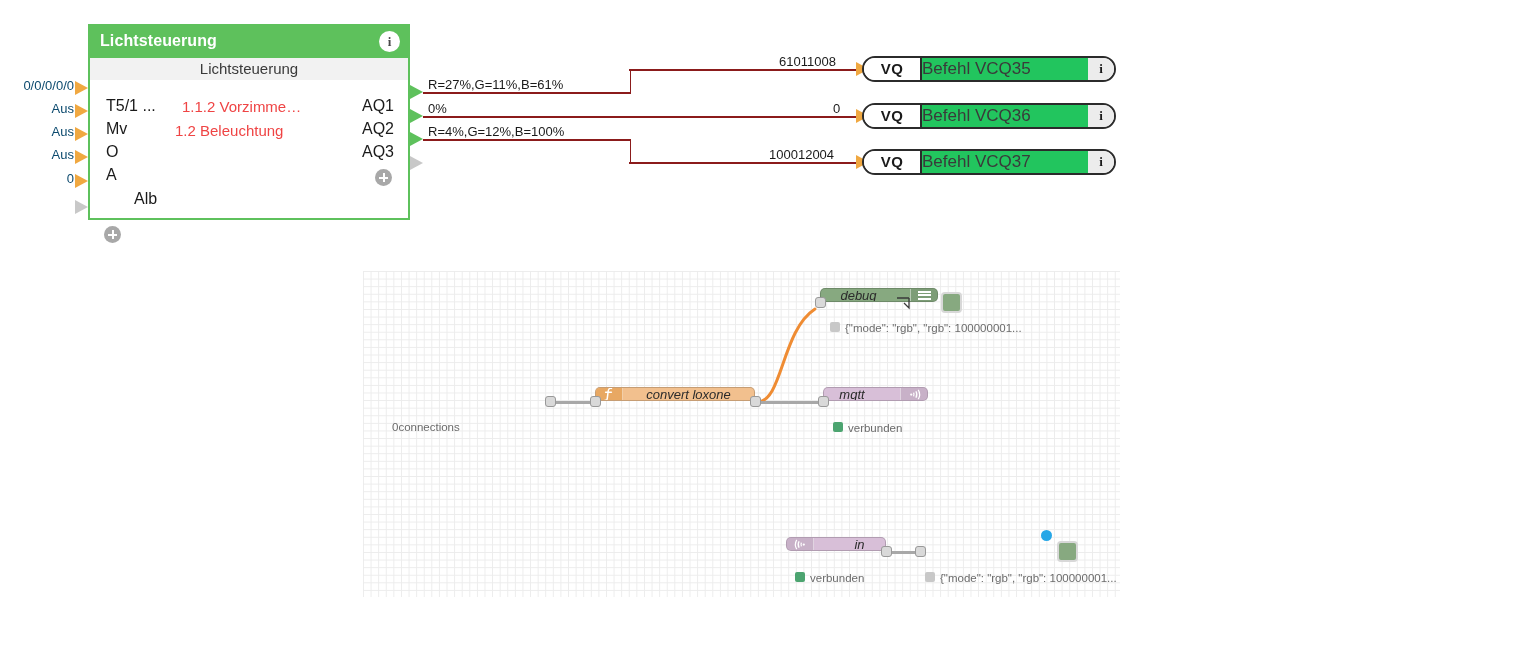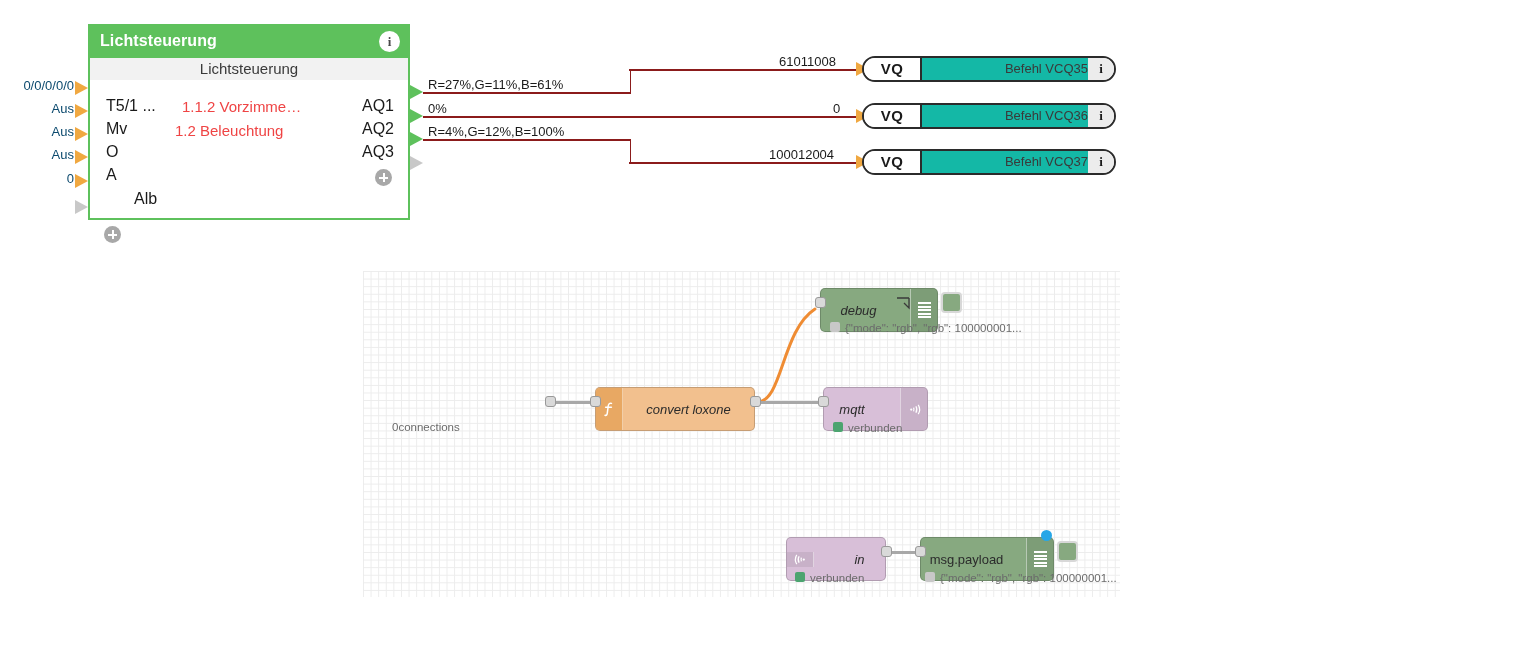--- a/index.html
+++ b/index.html
@@ -191,24 +191,24 @@
     font-size: 15px;
     font-weight: bold;
     color: #1a1a1a;
     text-align: center;
     line-height: 22px;
     background: #ffffff;
     letter-spacing: .5px;
   }
   .vq-label {
     flex: 1 1 auto;
-    background: #14b8a6;
-    font-size: 13px;
+    background: #22c55e;
+    font-size: 17px;
     color: #3a3a3a;
-    text-align: right;
+    text-align: left;
     line-height: 22px;
   }
   .vq-info {
     flex: 0 0 26px;
     background: #ececec;
     font-size: 13px;
     font-weight: bold;
     font-family: "Liberation Serif", serif;
     color: #1a1a1a;
     text-align: center;
@@ -226,21 +226,21 @@
     background-color: #ffffff;
     background-image:
       linear-gradient(to right, #ececec 1px, transparent 1px),
       linear-gradient(to bottom, #ececec 1px, transparent 1px);
     background-size: 7.6px 7.6px;
     overflow: hidden;
   }
 
   .nr-node {
     position: absolute;
-    height: 44px;
+    height: 14px;
     border-radius: 5px;
     box-sizing: border-box;
     border: 1px solid rgba(0,0,0,0.18);
     display: flex;
     align-items: stretch;
     overflow: hidden;
   }
   .nr-node-label {
     flex: 1 1 auto;
     display: flex;
@@ -506,32 +506,20 @@
           <path d="M9 6 Q8 8 9 10" stroke="#fff" stroke-width="1.3" fill="none"></path>
           <circle cx="11.5" cy="8" r="1.2" fill="#fff"></circle>
         </svg>
       </div>
       <div class="nr-node-label">in</div>
     </div>
     <div class="port" style="left:518px; top:275px;"></div>
     <div class="status-dot dot-green" style="left:432px; top:301px;"></div>
     <div class="nr-status" style="left:447px; top:301px;">verbunden</div>
 
-    <div class="nr-node node-debug" style="left:557px; top:266px; width:134px;">
-      <div class="nr-node-label plain" style="padding-right:22px;">msg.payload</div>
-      <div class="nr-icon-box right">
-        <span class="hamburger" style="position:relative;">
-          <i></i>
-            <i></i>
-            <i></i>
-            <i></i>
-            <i></i>
-        </span>
-      </div>
-    </div>
     <div class="blue-dot" style="left:678px; top:259px;"></div>
     <div class="debug-btn" style="left:694px; top:270px;"></div>
     <div class="port" style="left:552px; top:275px;"></div>
     <div class="status-dot dot-gray" style="left:562px; top:301px;"></div>
     <div class="nr-status" style="left:577px; top:301px;">{"mode": "rgb", "rgb": 100000001...</div>
 
   </div>
 </div>
 
 </body></html>

